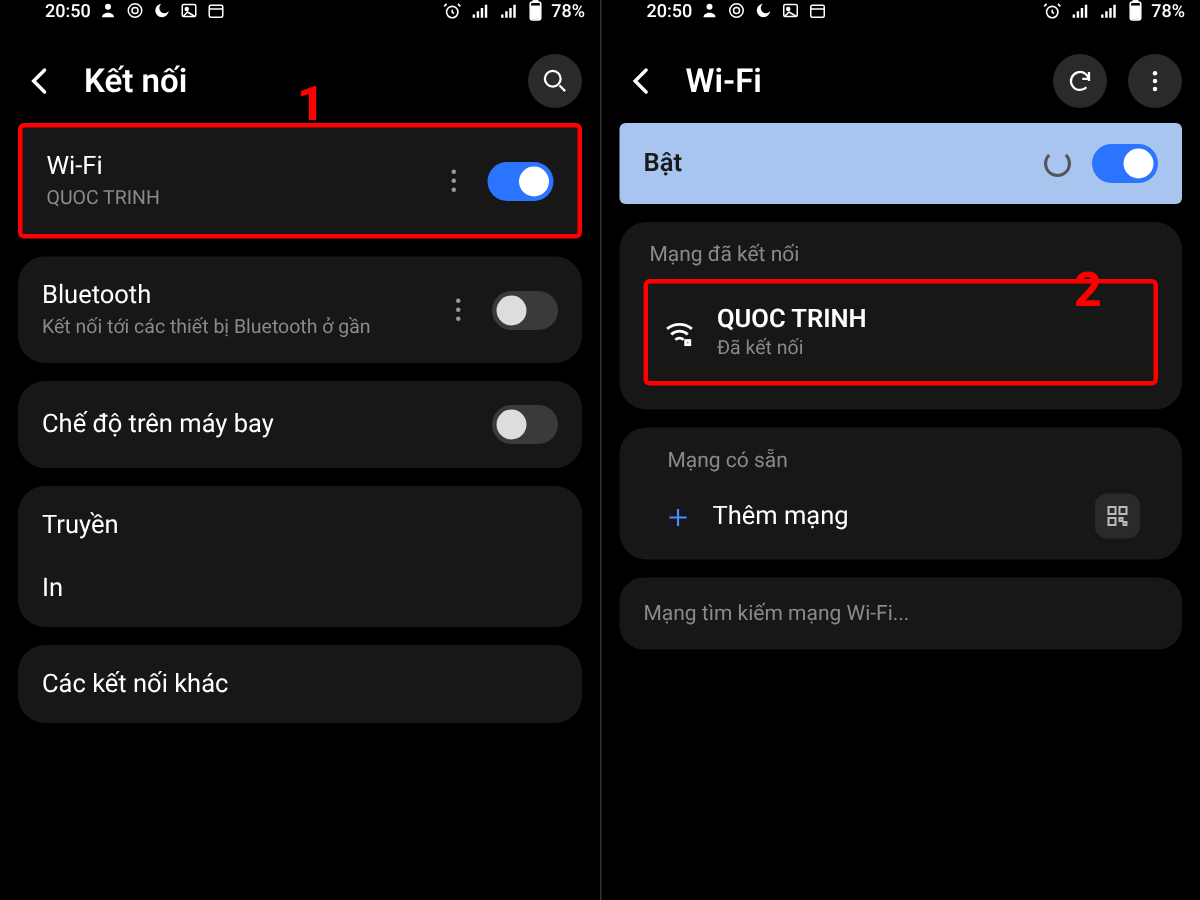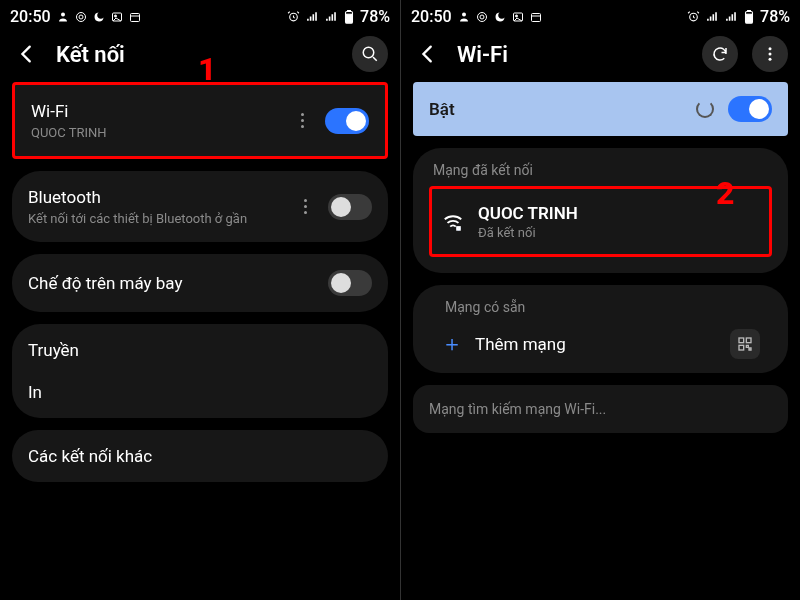--- a/index.html
+++ b/index.html
@@ -19,25 +19,26 @@
     display: flex;
     flex-direction: column;
     position: relative;
   }
   .pane + .pane { border-left: 1px solid #333; }
 
   
   .statusbar {
     height: 26px;
     display: flex;
-    align-items: flex-end;
+    align-items: flex-start;
     justify-content: space-between;
     padding: 0 10px;
-    font-size: 16px;
+    font-size: 12px;
     font-weight: 500;
+    margin-left: 20px;
   }
   .sb-left, .sb-right { display: flex; align-items: center; gap: 6px; }
   .sb-ico { display: inline-flex; align-items: center; justify-content: center; }
 
   
   .header {
     height: 56px;
     display: flex;
     align-items: center;
     padding: 0 12px;
@@ -60,21 +61,21 @@
     font-size: 32px;
     font-weight: 800;
   }
   .step1 { left: 198px; top: 50px; }
   .step2 { left: 716px; top: 174px; }
 
   
   .content { padding: 0 12px; display:flex; flex-direction:column; gap:12px; }
   .card {
     background:#171717;
-    border-radius: 28px;
+    border-radius: 18px;
     padding: 16px;
   }
   .row {
     display:flex; align-items:center; justify-content:space-between;
     gap: 10px;
   }
   .row + .row { margin-top: 22px; }
   .row-label { font-size: 17px; color:#fff; }
   .row-sub { font-size: 13px; color:#8a8a8a; margin-top: 4px; }
   .row-left { flex:1; }

